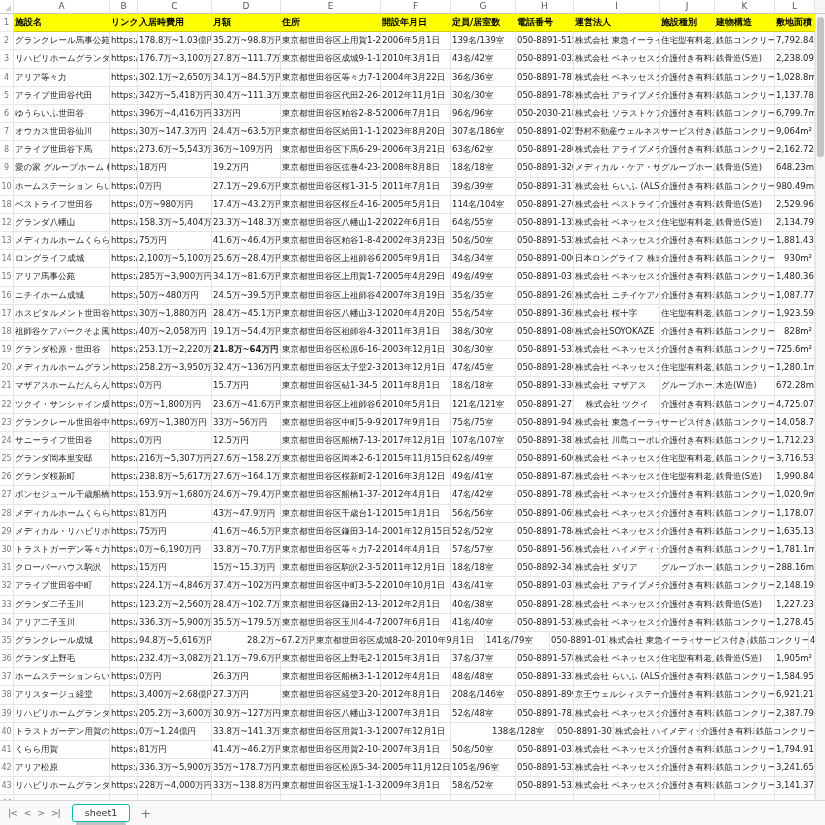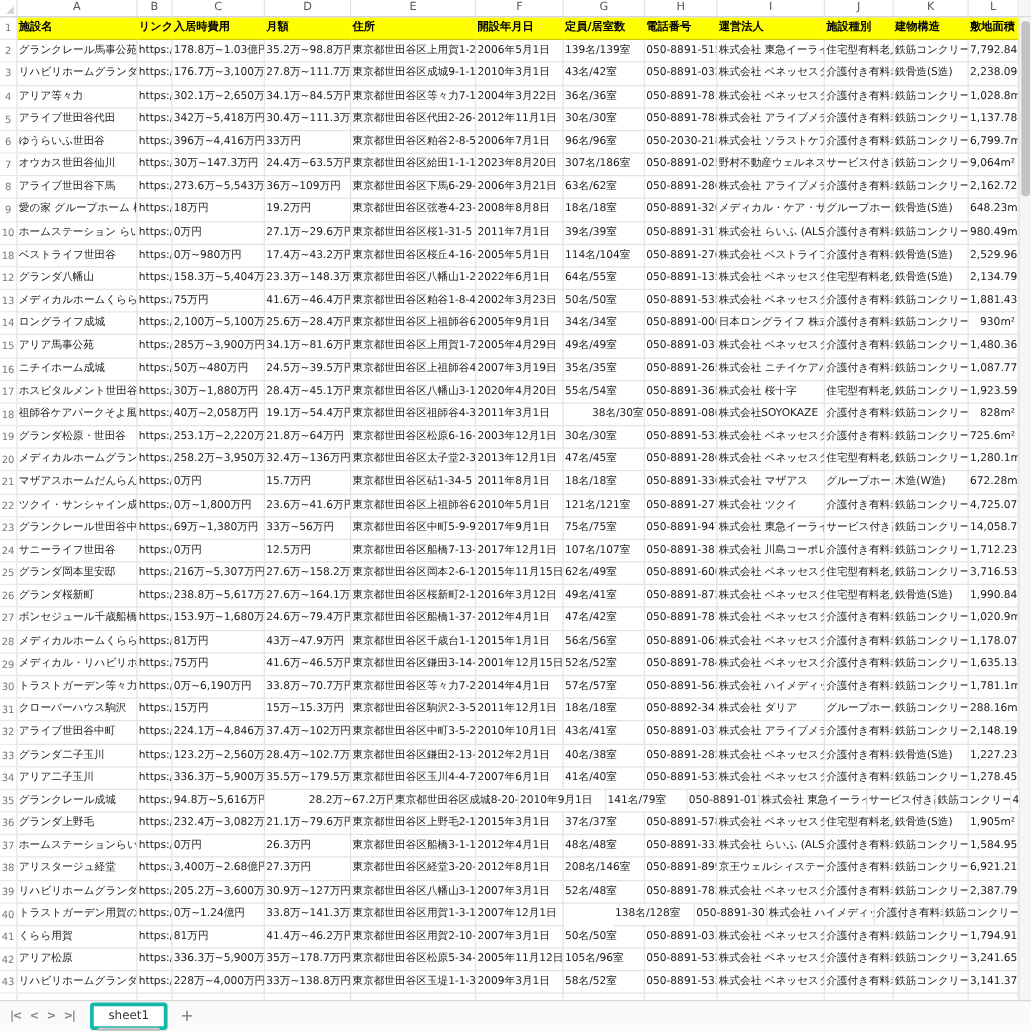--- a/index.html
+++ b/index.html
@@ -26,21 +26,21 @@
     font-weight:bold;font-size:9px;color:#000;}
   .cell.num-right{text-align:right;padding-right:2px;}
   
   .vscroll{position:absolute;top:14px;right:0;width:10px;height:786px;background:#f6f6f6;border-left:1px solid #e6e6e6;box-sizing:border-box;}
   .vscroll .thumb{position:absolute;top:3px;left:1px;width:7px;height:140px;background:#c4c4c4;border-radius:3px;}
   
   .tabbar{position:absolute;left:0;right:0;bottom:0;height:25px;background:#fafafa;border-top:1px solid #d6d6d6;
     display:flex;align-items:center;box-sizing:border-box;padding-left:8px;}
   .nav{display:flex;gap:7px;color:#8a8a8a;font-size:9px;font-weight:bold;letter-spacing:-1px;}
   .nav span{cursor:default;}
-  .sheet-tab{position:relative;margin-left:12px;background:#ffffff;border:3px solid #14b8a6;border-radius:3px;
+  .sheet-tab{position:relative;margin-left:12px;background:#ffffff;border:1px solid #14b8a6;border-radius:3px;
     padding:2px 12px 3px 12px;font-size:9.5px;color:#333;box-shadow:0 1px 1px rgba(0,0,0,0.08);}
   .sheet-tab:after{content:"";position:absolute;left:3px;right:3px;bottom:-5px;height:4px;background:#c2c2c2;border-radius:2px;}
   .add-tab{margin-left:10px;color:#777;font-size:13px;line-height:13px;}
 </style>
 </head>
 <body>
 
 <div class="app">
 
   <div class="letters" id="letters-row">
@@ -317,33 +317,33 @@
         <div class="cell num-right" style="width: 40px;">1,923.59m²</div>
       </div>
       <div class="row">
         <div class="rownum">18</div>
         <div class="cell" style="width: 96px;">祖師谷ケアパークそよ風</div>
         <div class="cell" style="width: 28px;">https://w</div>
         <div class="cell" style="width: 74px;">40万~2,058万円</div>
         <div class="cell" style="width: 69px;">19.1万~54.4万円</div>
         <div class="cell" style="width: 100px;">東京都世田谷区祖師谷4-3-15</div>
         <div class="cell" style="width: 70px;">2011年3月1日</div>
-        <div class="cell" style="width: 65px; text-align: right;">38名/30室</div>
+        <div class="cell" style="width: 65px;">38名/30室</div>
         <div class="cell" style="width: 58px;">050-8891-0867</div>
         <div class="cell" style="width: 86px;">株式会社SOYOKAZE</div>
         <div class="cell" style="width: 55px;">介護付き有料老人ホーム</div>
         <div class="cell" style="width: 60px;">鉄筋コンクリート造</div>
         <div class="cell num-right" style="width: 40px; text-align: right;">828m²</div>
       </div>
       <div class="row">
         <div class="rownum">19</div>
         <div class="cell" style="width: 96px;">グランダ松原・世田谷</div>
         <div class="cell" style="width: 28px;">https://w</div>
         <div class="cell" style="width: 74px;">253.1万~2,220万円</div>
-        <div class="cell" style="width: 69px;">21.8万~64万円</div>
+        <div class="cell" style="width: 69px; font-weight: bold;">21.8万~64万円</div>
         <div class="cell" style="width: 100px;">東京都世田谷区松原6-16-18</div>
         <div class="cell" style="width: 70px;">2003年12月1日</div>
         <div class="cell" style="width: 65px;">30名/30室</div>
         <div class="cell" style="width: 58px;">050-8891-5328</div>
         <div class="cell" style="width: 86px;">株式会社 ベネッセスタイルケア</div>
         <div class="cell" style="width: 55px;">介護付き有料老人ホーム</div>
         <div class="cell" style="width: 60px;">鉄筋コンクリート造</div>
         <div class="cell num-right" style="width: 40px;">725.6m²</div>
       </div>
       <div class="row">
@@ -379,21 +379,21 @@
       <div class="row">
         <div class="rownum">22</div>
         <div class="cell" style="width: 96px;">ツクイ・サンシャイン成城</div>
         <div class="cell" style="width: 28px;">https://w</div>
         <div class="cell" style="width: 74px;">0万~1,800万円</div>
         <div class="cell" style="width: 69px;">23.6万~41.6万円</div>
         <div class="cell" style="width: 100px;">東京都世田谷区上祖師谷6-29-19</div>
         <div class="cell" style="width: 70px;">2010年5月1日</div>
         <div class="cell" style="width: 65px;">121名/121室</div>
         <div class="cell" style="width: 58px;">050-8891-2716</div>
-        <div class="cell" style="width: 86px;">株式会社 ツクイ</div>
+        <div class="cell" style="width: 86px; text-align: center;">株式会社 ツクイ</div>
         <div class="cell" style="width: 55px;">介護付き有料老人ホーム</div>
         <div class="cell" style="width: 60px;">鉄筋コンクリート造</div>
         <div class="cell num-right" style="width: 40px;">4,725.07m²</div>
       </div>
       <div class="row">
         <div class="rownum">23</div>
         <div class="cell" style="width: 96px;">グランクレール世田谷中町ケア</div>
         <div class="cell" style="width: 28px;">https://w</div>
         <div class="cell" style="width: 74px;">69万~1,380万円</div>
         <div class="cell" style="width: 69px;">33万~56万円</div>

